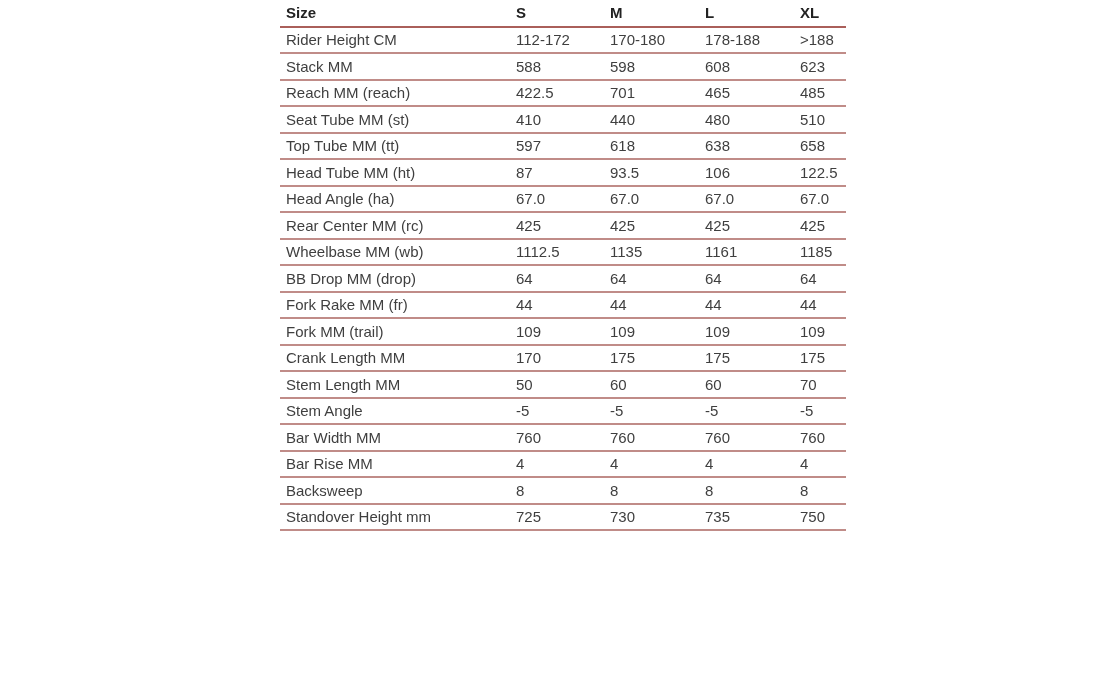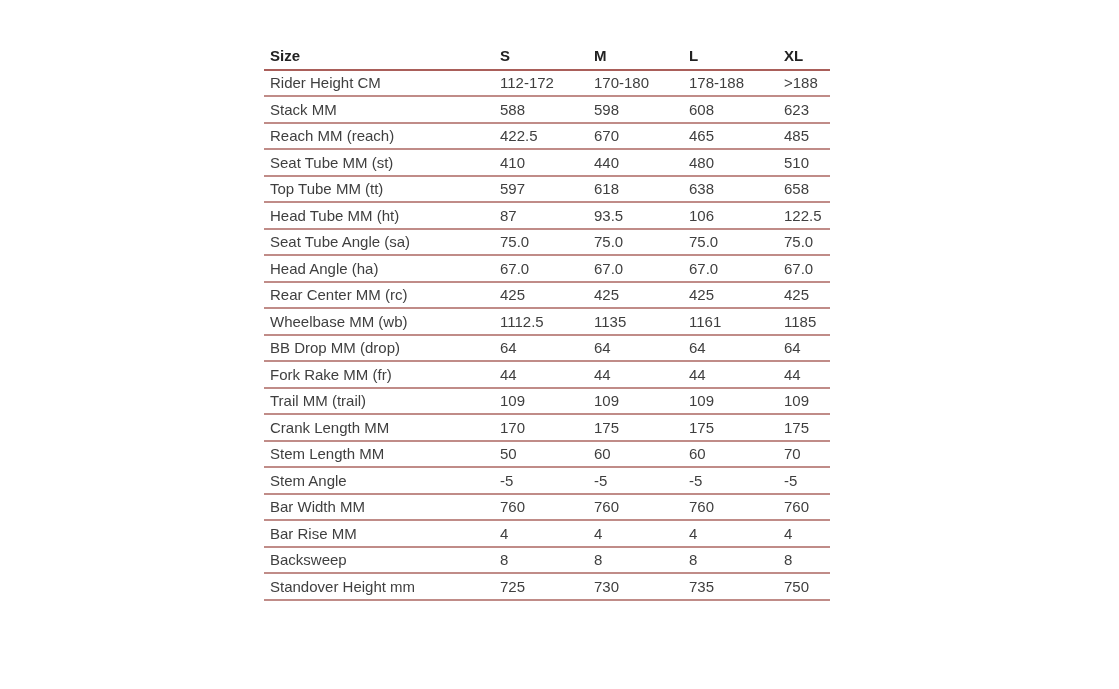--- a/index.html
+++ b/index.html
@@ -17,24 +17,23 @@
     font-family: "Liberation Sans", sans-serif;
   }
   body {
     width: 1119px;
     height: 689px;
     position: relative;
     overflow: hidden;
   }
   .table-wrap {
     position: absolute;
-    left: 264px;
+    left: 280px;
     top: 0;
     width: 566px;
-    margin-top: 43px;
   }
   table {
     border-collapse: collapse;
     width: 100%;
     table-layout: fixed;
   }
   th, td {
     text-align: left;
     font-size: 15px;
     font-weight: 400;
@@ -87,21 +86,21 @@
         <tr>
           <td class="row-label">Stack MM</td>
           <td>588</td>
           <td>598</td>
           <td>608</td>
           <td>623</td>
         </tr>
         <tr>
           <td class="row-label">Reach MM (reach)</td>
           <td>422.5</td>
-          <td>670</td>
+          <td>701</td>
           <td>465</td>
           <td>485</td>
         </tr>
         <tr>
           <td class="row-label">Seat Tube MM (st)</td>
           <td>410</td>
           <td>440</td>
           <td>480</td>
           <td>510</td>
         </tr>
@@ -113,27 +112,20 @@
           <td>658</td>
         </tr>
         <tr>
           <td class="row-label">Head Tube MM (ht)</td>
           <td>87</td>
           <td>93.5</td>
           <td>106</td>
           <td>122.5</td>
         </tr>
         <tr>
-          <td class="row-label">Seat Tube Angle (sa)</td>
-          <td>75.0</td>
-          <td>75.0</td>
-          <td>75.0</td>
-          <td>75.0</td>
-        </tr>
-        <tr>
           <td class="row-label">Head Angle (ha)</td>
           <td>67.0</td>
           <td>67.0</td>
           <td>67.0</td>
           <td>67.0</td>
         </tr>
         <tr>
           <td class="row-label">Rear Center MM (rc)</td>
           <td>425</td>
           <td>425</td>
@@ -155,21 +147,21 @@
           <td>64</td>
         </tr>
         <tr>
           <td class="row-label">Fork Rake MM (fr)</td>
           <td>44</td>
           <td>44</td>
           <td>44</td>
           <td>44</td>
         </tr>
         <tr>
-          <td class="row-label">Trail MM (trail)</td>
+          <td class="row-label">Fork MM (trail)</td>
           <td>109</td>
           <td>109</td>
           <td>109</td>
           <td>109</td>
         </tr>
         <tr>
           <td class="row-label">Crank Length MM</td>
           <td>170</td>
           <td>175</td>
           <td>175</td>

